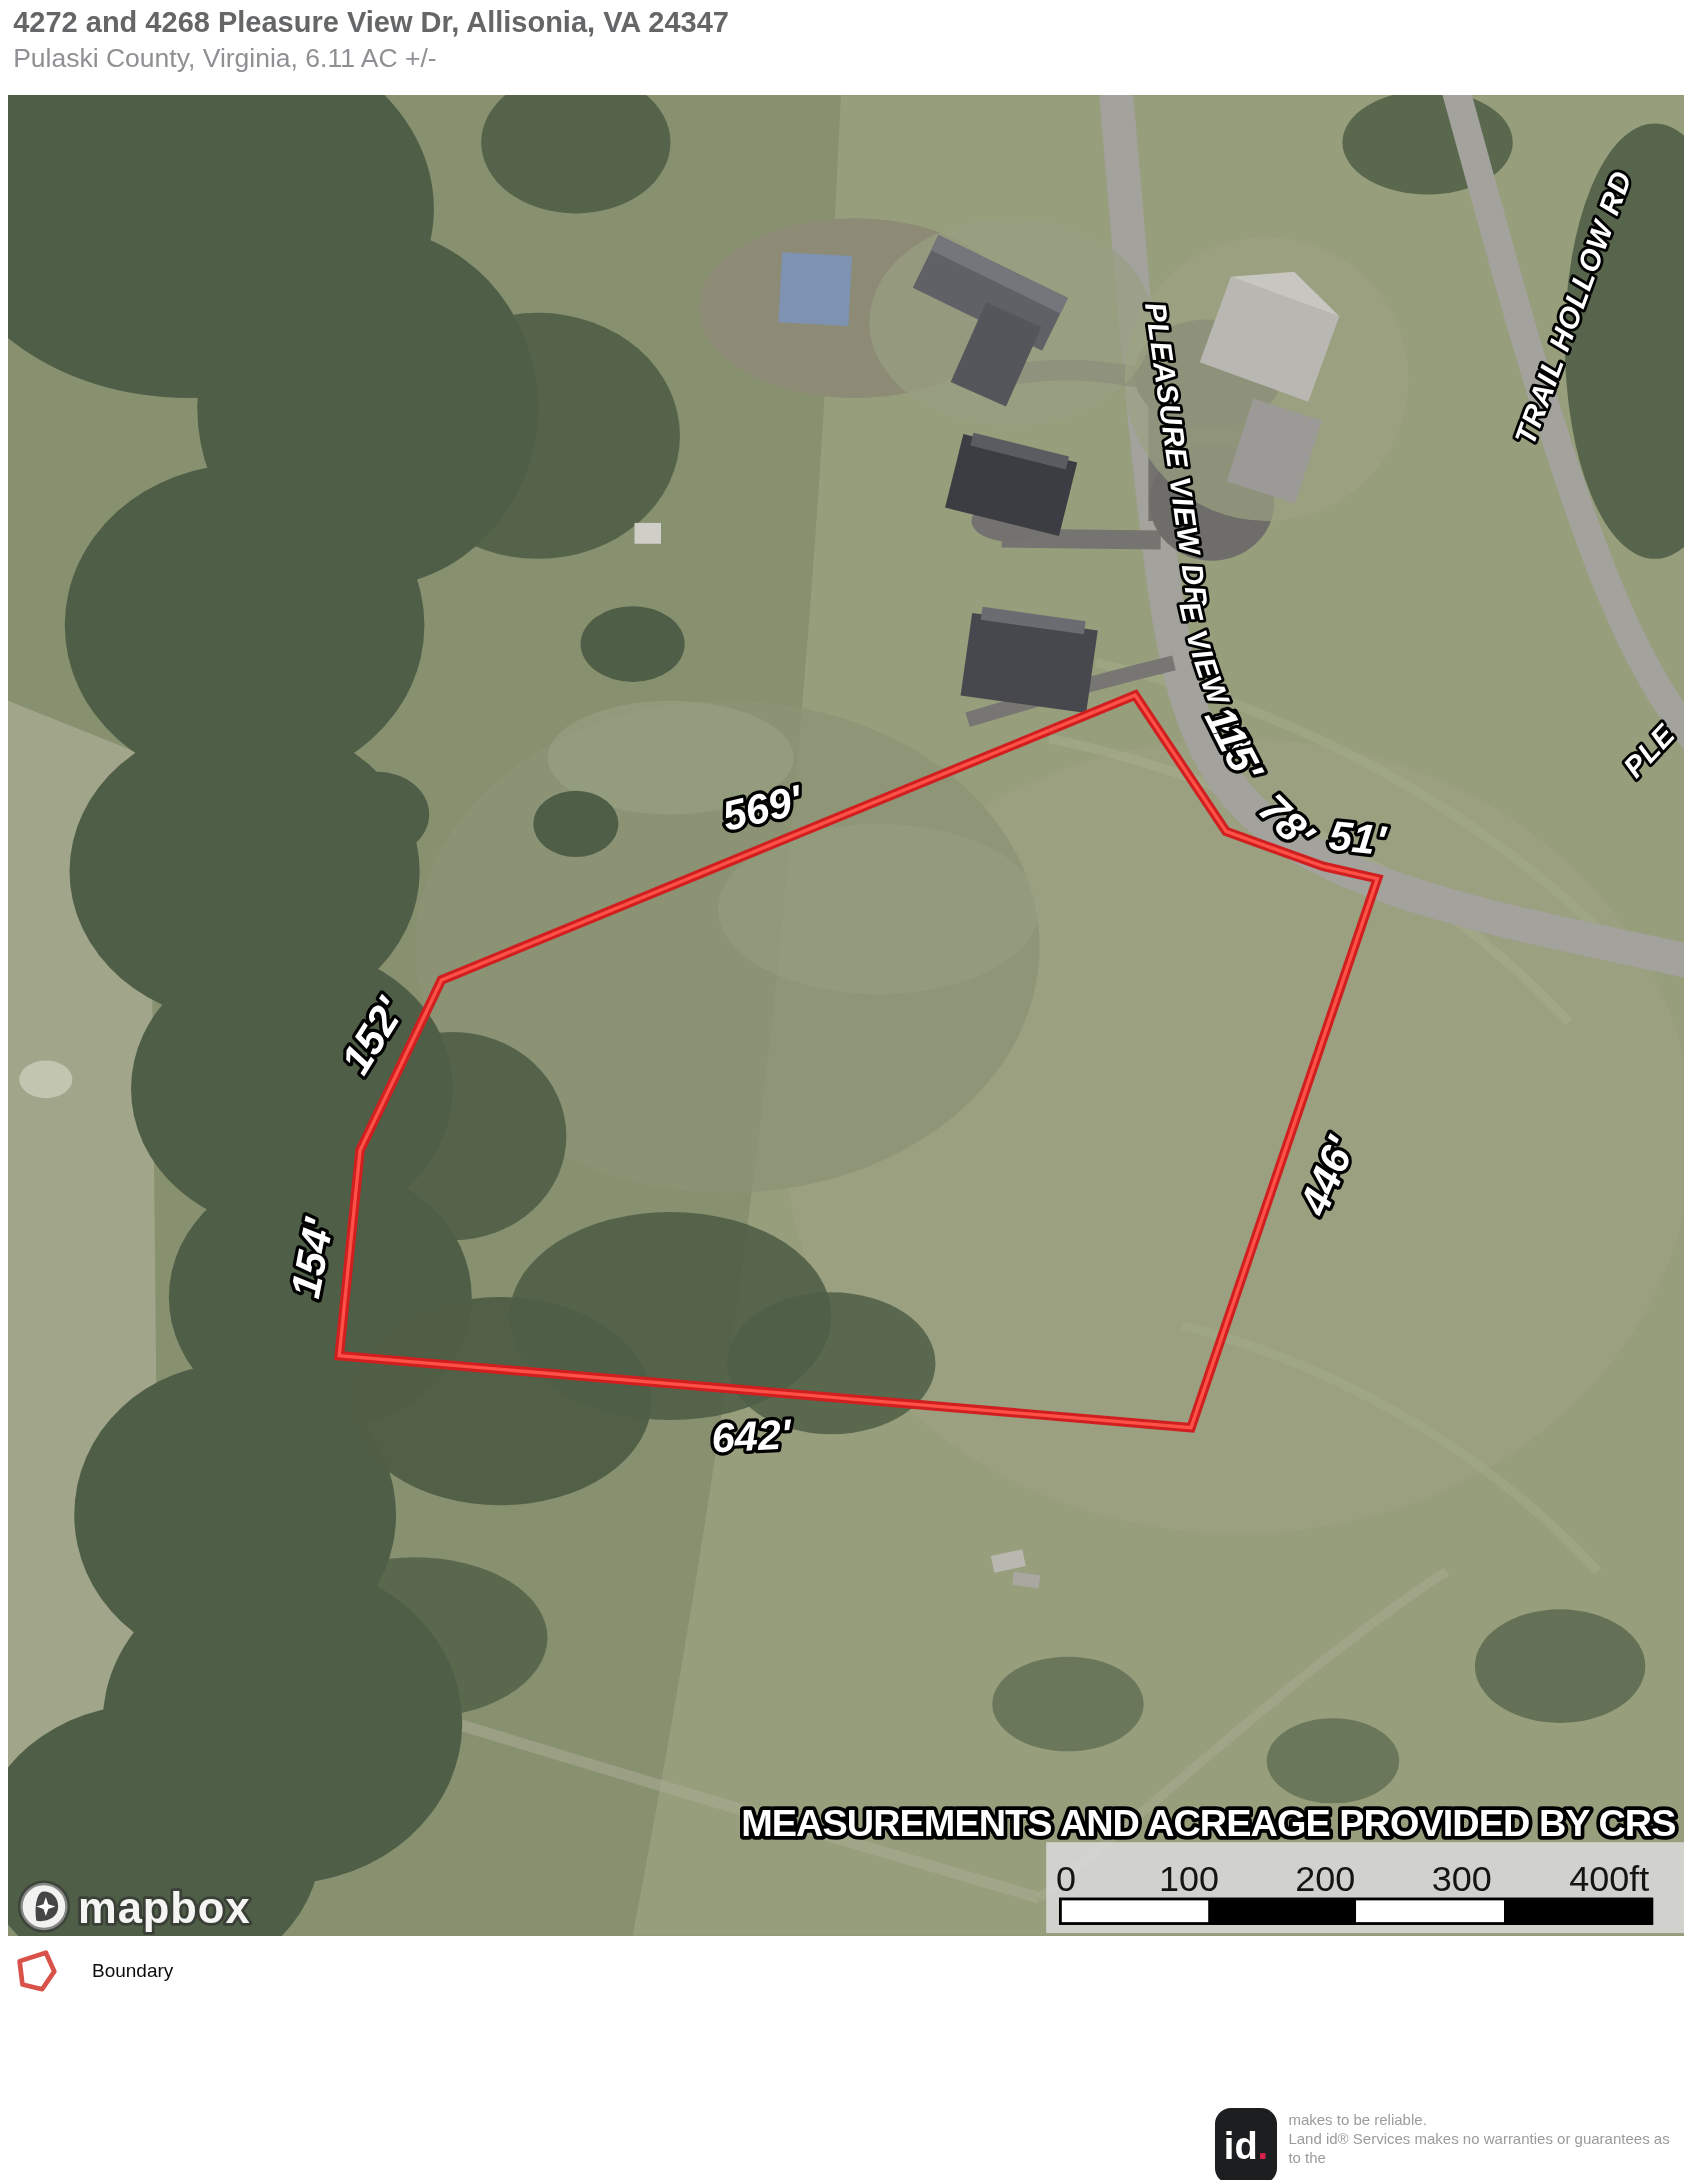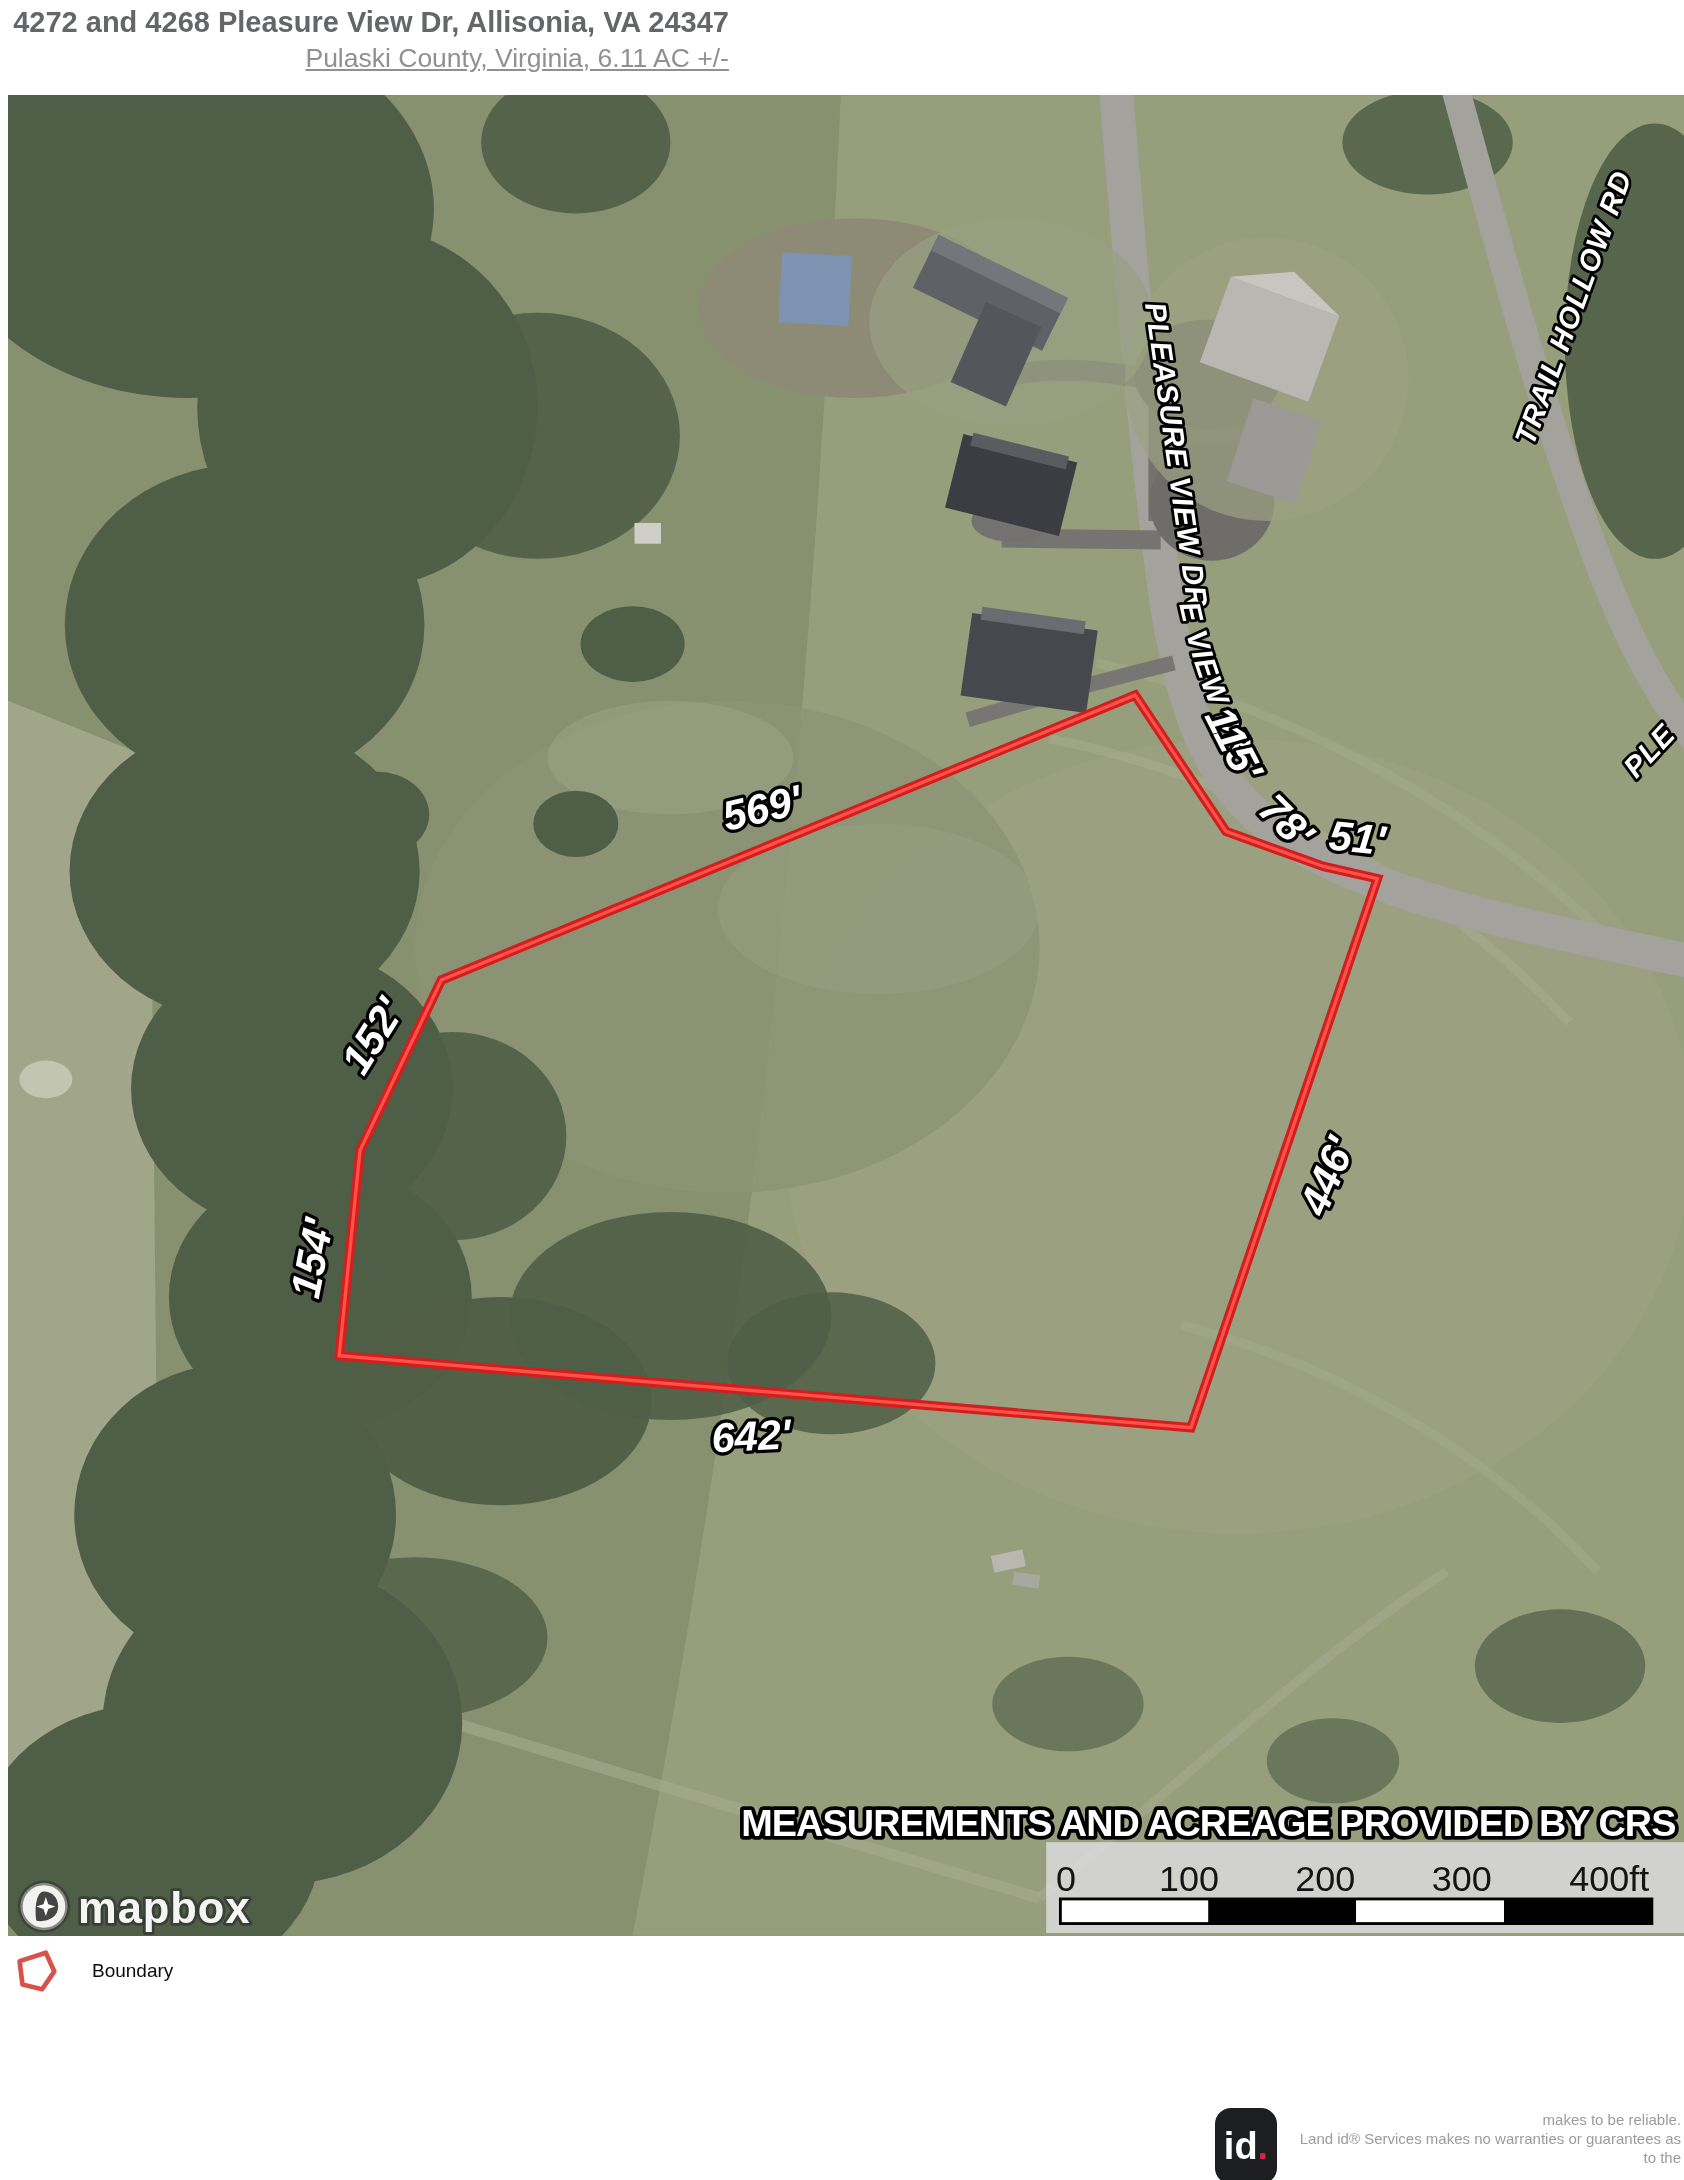--- a/index.html
+++ b/index.html
@@ -1,21 +1,21 @@
 <!DOCTYPE html>
 <html style="font-size:15px"><head>
 <meta charset="utf-8">
 <style>
   html,body{margin:0;padding:0;background:#fff;}
   .page{position:relative;width:1685px;height:2180px;background:#fff;overflow:hidden;
-        font-family:"Liberation Sans",sans-serif;text-align:right;}
+        font-family:"Liberation Sans",sans-serif;}
   
   .hdr{position:absolute;left:13.2px;top:5.7px;}
   .hdr h1{margin:0;font-size:29px;line-height:1.15;color:#646668;font-weight:bold;}
-  .hdr .sub{margin-top:3.8px;font-size:26.5px;color:#8e9093;text-decoration:underline;}
+  .hdr .sub{margin-top:3.8px;font-size:26.5px;color:#8e9093;}
   
   .map-wrap{position:absolute;left:7.6px;top:95px;width:1677px;height:1841px;background:#87906f;}
   svg{display:block;}
   .map-label{fill:#fff;stroke:#000;stroke-width:7px;paint-order:stroke;stroke-linejoin:round;
              font-weight:bold;font-style:italic;font-size:44px;text-anchor:middle;
              font-family:"Liberation Sans",sans-serif;}
   .road-label{fill:#fff;stroke:#000;stroke-width:6px;paint-order:stroke;stroke-linejoin:round;
               font-weight:bold;font-style:italic;font-size:31px;text-anchor:middle;
               letter-spacing:1px;font-family:"Liberation Sans",sans-serif;}
   .banner-text{fill:#fff;stroke:#000;stroke-width:8px;paint-order:stroke;stroke-linejoin:round;

